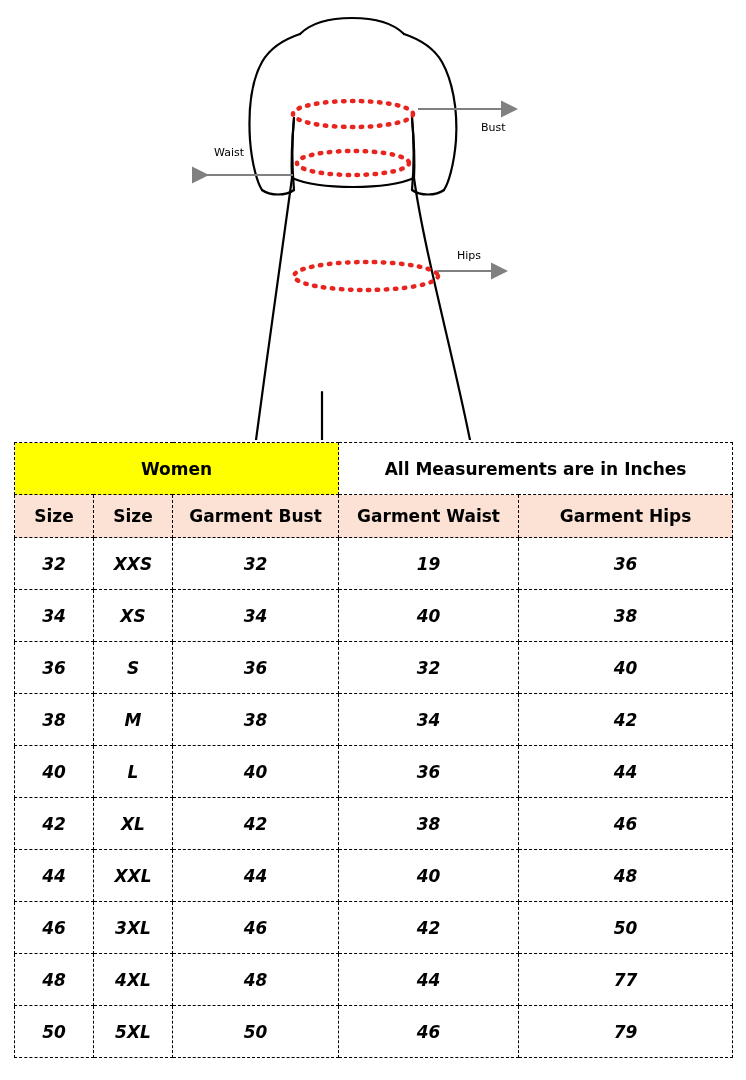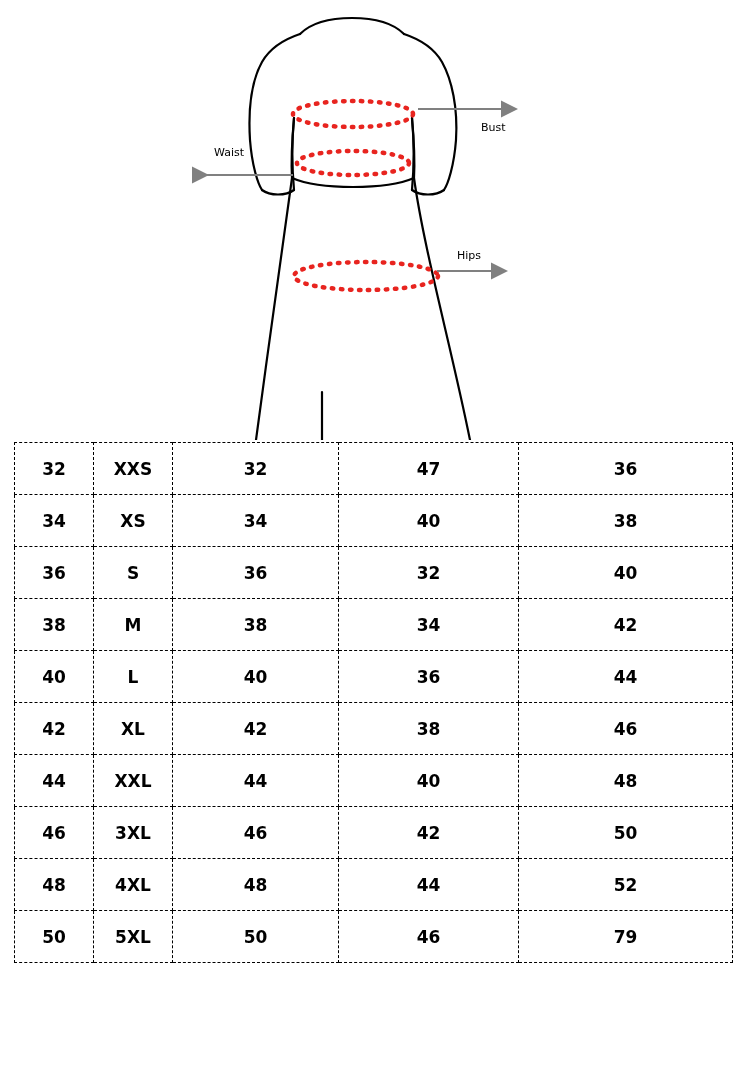--- a/index.html
+++ b/index.html
@@ -63,20 +63,21 @@
     font-size: 19px;
   }
   tr.col-head td {
     background: #fbe2d5;
     font-size: 17px;
     height: 42px;
   }
   tr.data-row td {
     height: 51px;
     font-size: 17px;
+    font-style: italic;
   }
   
   col.c0 { width: 79px; }
   col.c1 { width: 79px; }
   col.c2 { width: 166px; }
   col.c3 { width: 180px; }
   col.c4 { width: 214px; }
 </style>
 </head>
 <body>
@@ -142,25 +143,36 @@
 <div id="size-table-wrap">
   <table class="size-table">
     <colgroup>
       <col class="c0">
         <col class="c1">
         <col class="c2">
         <col class="c3">
         <col class="c4">
     </colgroup>
     <tbody id="table-body">
+      <tr>
+        <td class="head-women" colspan="3">Women</td>
+        <td class="head-measure" colspan="2">All Measurements are in Inches</td>
+      </tr>
+      <tr class="col-head">
+        <td>Size</td>
+        <td>Size</td>
+        <td>Garment Bust</td>
+        <td>Garment Waist</td>
+        <td>Garment Hips</td>
+      </tr>
     <tr class="data-row">
           <td>32</td>
           <td>XXS</td>
           <td>32</td>
-          <td>47</td>
+          <td>19</td>
           <td>36</td>
         </tr>
         <tr class="data-row">
           <td>34</td>
           <td>XS</td>
           <td>34</td>
           <td>40</td>
           <td>38</td>
         </tr>
         <tr class="data-row">
@@ -203,21 +215,21 @@
           <td>3XL</td>
           <td>46</td>
           <td>42</td>
           <td>50</td>
         </tr>
         <tr class="data-row">
           <td>48</td>
           <td>4XL</td>
           <td>48</td>
           <td>44</td>
-          <td>52</td>
+          <td>77</td>
         </tr>
         <tr class="data-row">
           <td>50</td>
           <td>5XL</td>
           <td>50</td>
           <td>46</td>
           <td>79</td>
         </tr>
       </tbody>
   </table>

